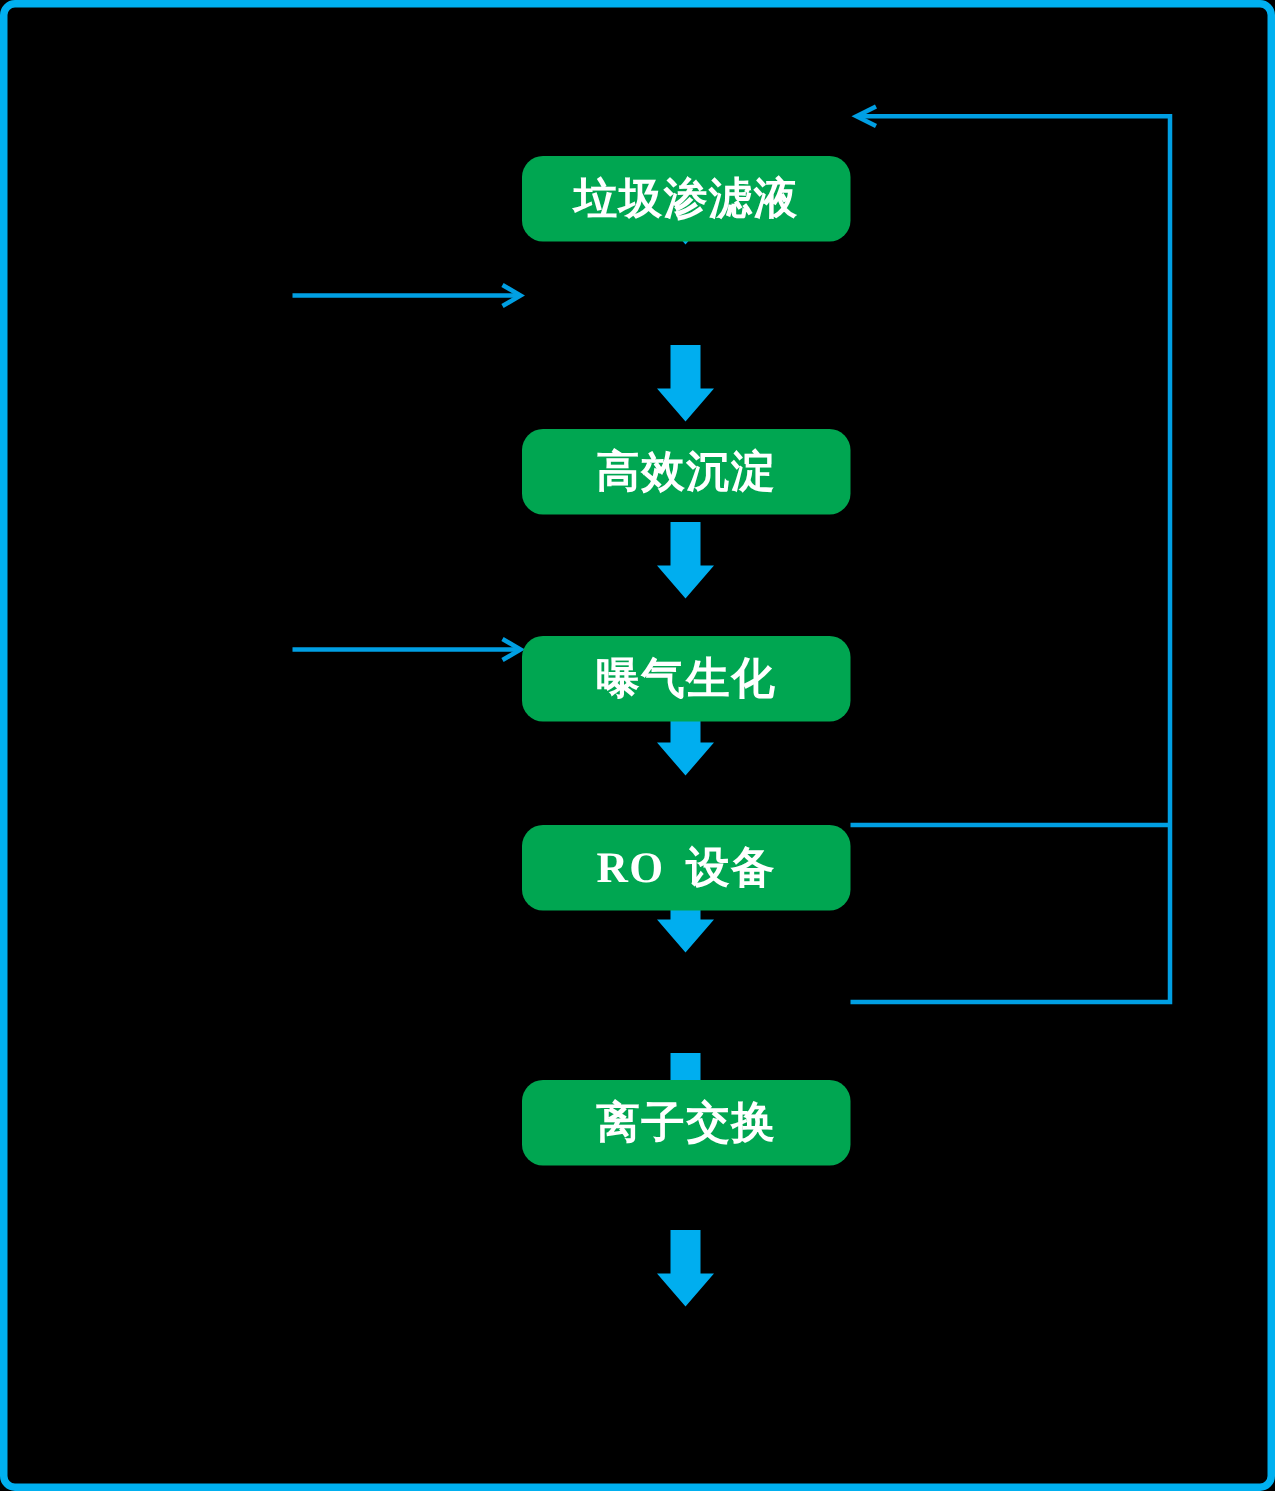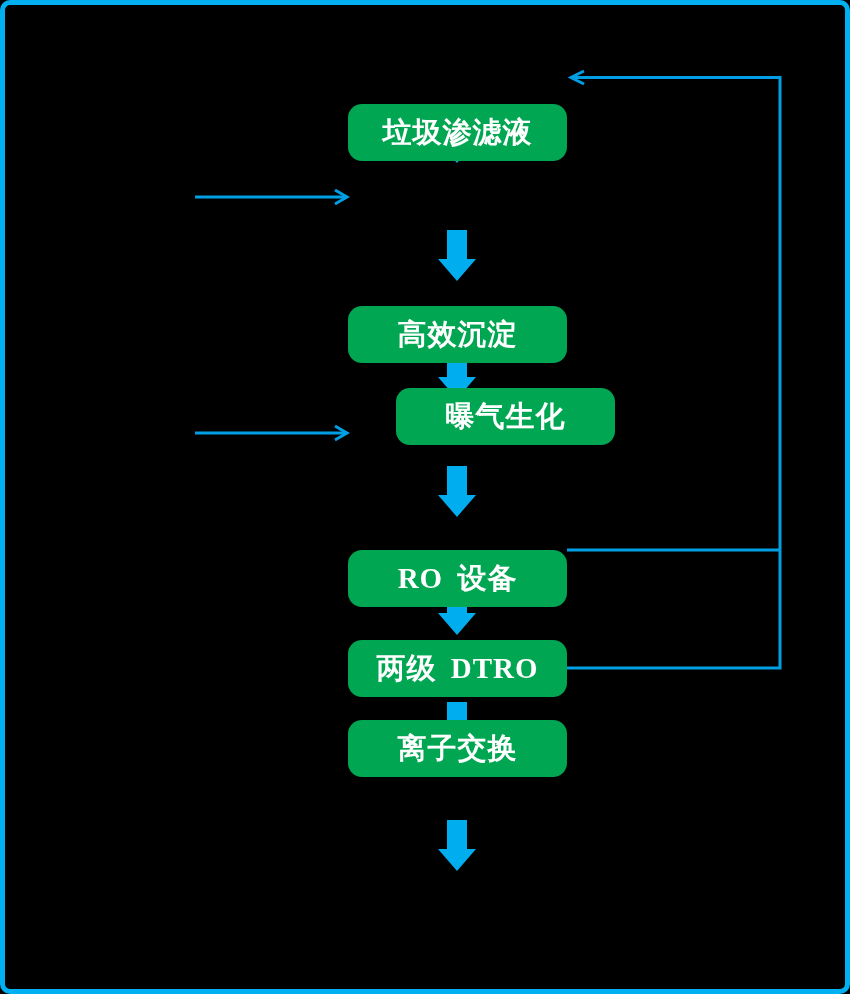--- a/index.html
+++ b/index.html
@@ -44,22 +44,22 @@
     display: flex;
     align-items: center;
     justify-content: center;
     letter-spacing: 1px;
     word-spacing: 6px;
     z-index: 10;
     white-space: pre;
   }
   .n1 { top: 68px; margin-top: 36px; }
   .n2 { top: 169px; }
-  .n3 { top: 286px; margin-top: 20px; }
-  .n4 { top: 388px; margin-left: 48px; }
+  .n3 { top: 286px; }
+  .n4 { top: 424px; }
   .n5 { top: 550px; }
   .n6 { top: 640px; }
   .n7 { top: 720px; }
   .n8 { top: 876px; }
 
   .block-arrow { fill: var(--block_arrow, #00AEEF); stroke: none; }
   .thin-line {
     stroke: var(--connector, #009FE3);
     stroke-width: 3;
     fill: none;
@@ -96,15 +96,14 @@
     <line class="thin-line" x1="567" y1="550" x2="780" y2="550"></line>
 
     <path class="thin-line" d="M567 668 H780 V77.5 H572"></path>
     <polyline class="thin-head" points="584,71 571,77.5 584,84"></polyline>
   </svg>
 
   <div class="node n1">垃圾渗滤液</div>
   <div class="node n3">高效沉淀</div>
   <div class="node n4">曝气生化</div>
   <div class="node n5">RO 设备</div>
-  <div class="node n6">两级 DTRO</div>
   <div class="node n7">离子交换</div>
 </div>
 
 </body></html>

